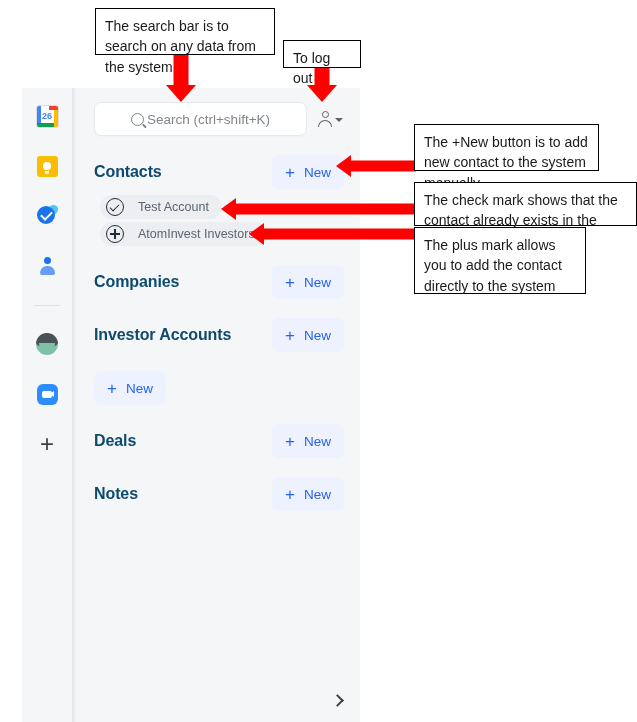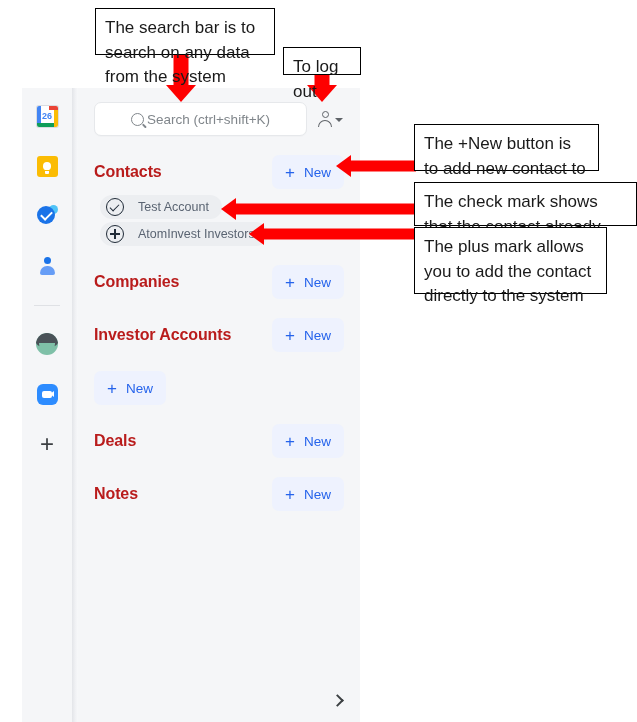--- a/index.html
+++ b/index.html
@@ -227,21 +227,21 @@
   .section-row {
     display: flex;
     align-items: center;
     justify-content: space-between;
     margin-top: 19px;
     height: 34px;
   }
   .section-title {
     font-size: 16px;
     font-weight: bold;
-    color: #b91c1c;
+    color: #0c4a6e;
     letter-spacing: -0.1px;
     font-family: "Liberation Sans", sans-serif;
   }
   .new-button {
     background: #eef2fe;
     border-radius: 7px;
     height: 34px;
     min-width: 72px;
     display: flex;
     align-items: center;
@@ -318,21 +318,21 @@
     margin-left: -2px;
   }
 
   
   .callout {
     position: absolute;
     background: #ffffff;
     border: 1.3px solid #000000;
     box-sizing: border-box;
     padding: 7px 9px;
-    font-size: 17px;
+    font-size: 14px;
     line-height: 1.45;
     color: #1a1a1a;
     font-family: "Liberation Sans", sans-serif;
     z-index: 10;
   }
 
   
   .arrow-down {
     position: absolute;
     z-index: 9;
@@ -522,27 +522,27 @@
     </div>
 
     <div id="expand-button">
       <span class="chev-right"></span>
     </div>
   </div>
 </div>
 
 <div class="callout" style="left:95px; top:8px; width:180px; height:47px;">The search bar is to search on any data from the system</div>
 
-<div class="callout" style="left:283px; top:47px; width:78px; height:28px;">To log out</div>
+<div class="callout" style="left:283px; top:40px; width:78px; height:28px;">To log out</div>
 
 <div class="callout" style="left:414px; top:112px; width:185px; height:47px;margin-top:12px;">The +New button is to add new contact to the system manually</div>
 
 <div class="callout" style="left:414px; top:182px; width:223px; height:44px;">The check mark shows that the contact already exists in the system</div>
 
-<div class="callout" style="left:414px; top:227px; width:193px; height:67px;">The plus mark allows you to add the contact directly to the system</div>
+<div class="callout" style="left:414px; top:227px; width:172px; height:67px;">The plus mark allows you to add the contact directly to the system</div>
 
 <div class="arrow-down" style="left:166px; top:54px; width:30px; height:48px;">
   <div class="shaft" style="height:33px;"></div>
   <div class="head"></div>
 </div>
 
 <div class="arrow-down" style="left:307px; top:61px; width:30px; height:41px;">
   <div class="shaft" style="height:26px;"></div>
   <div class="head"></div>
 </div>

